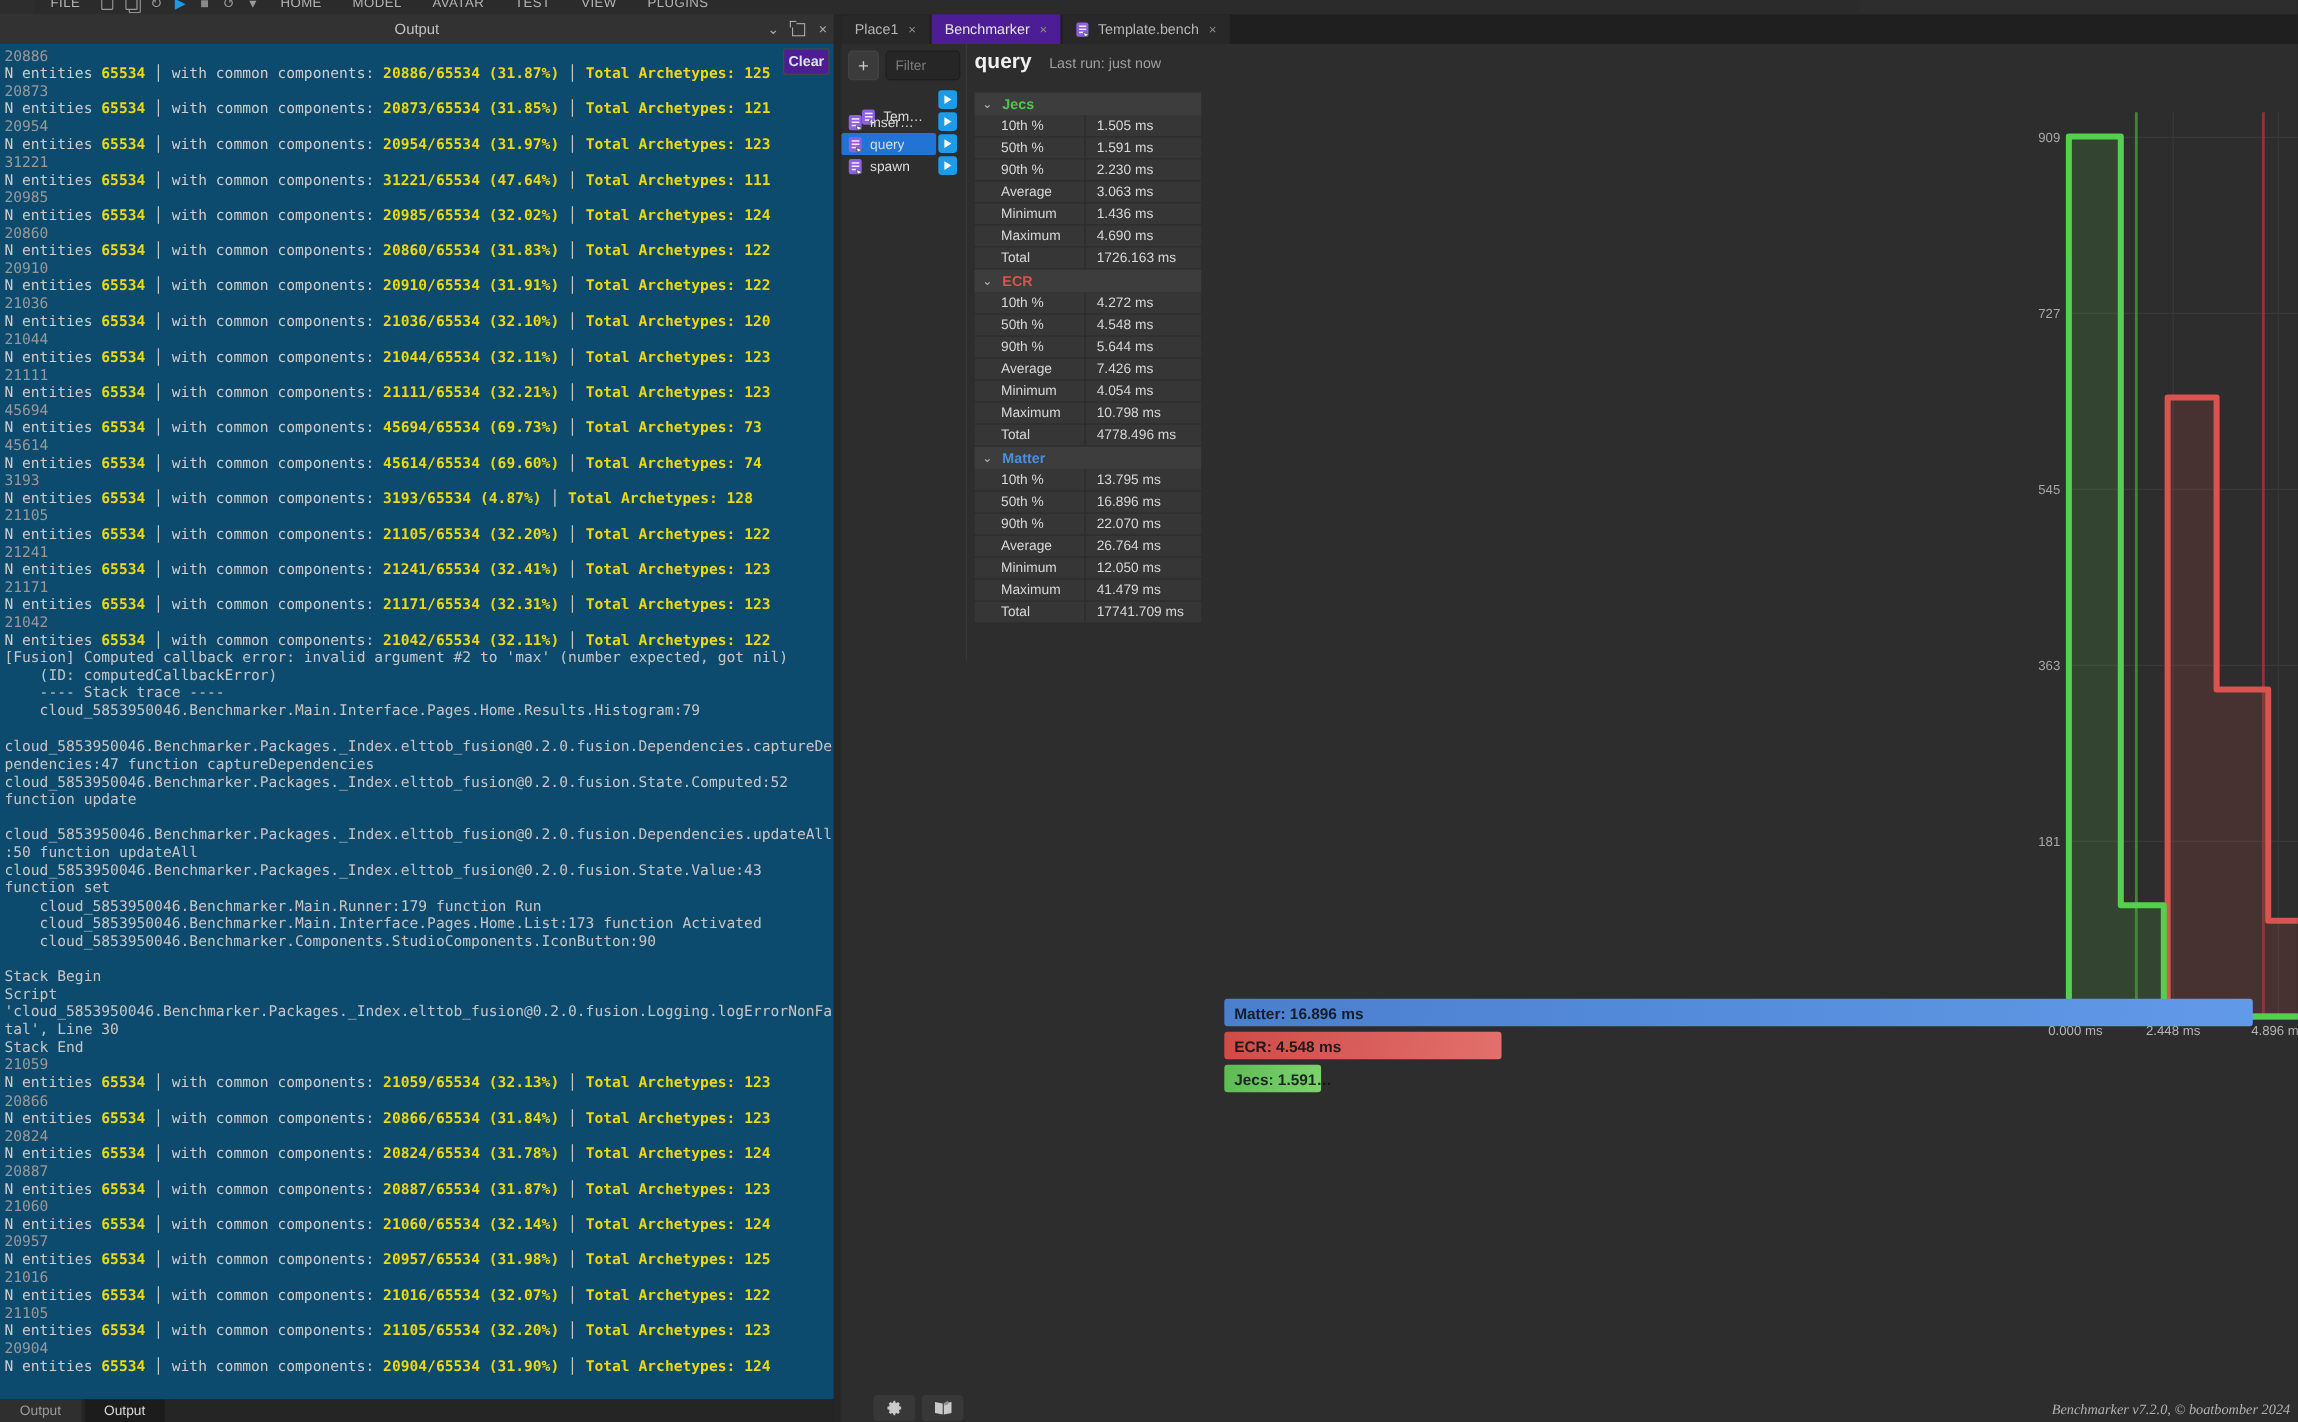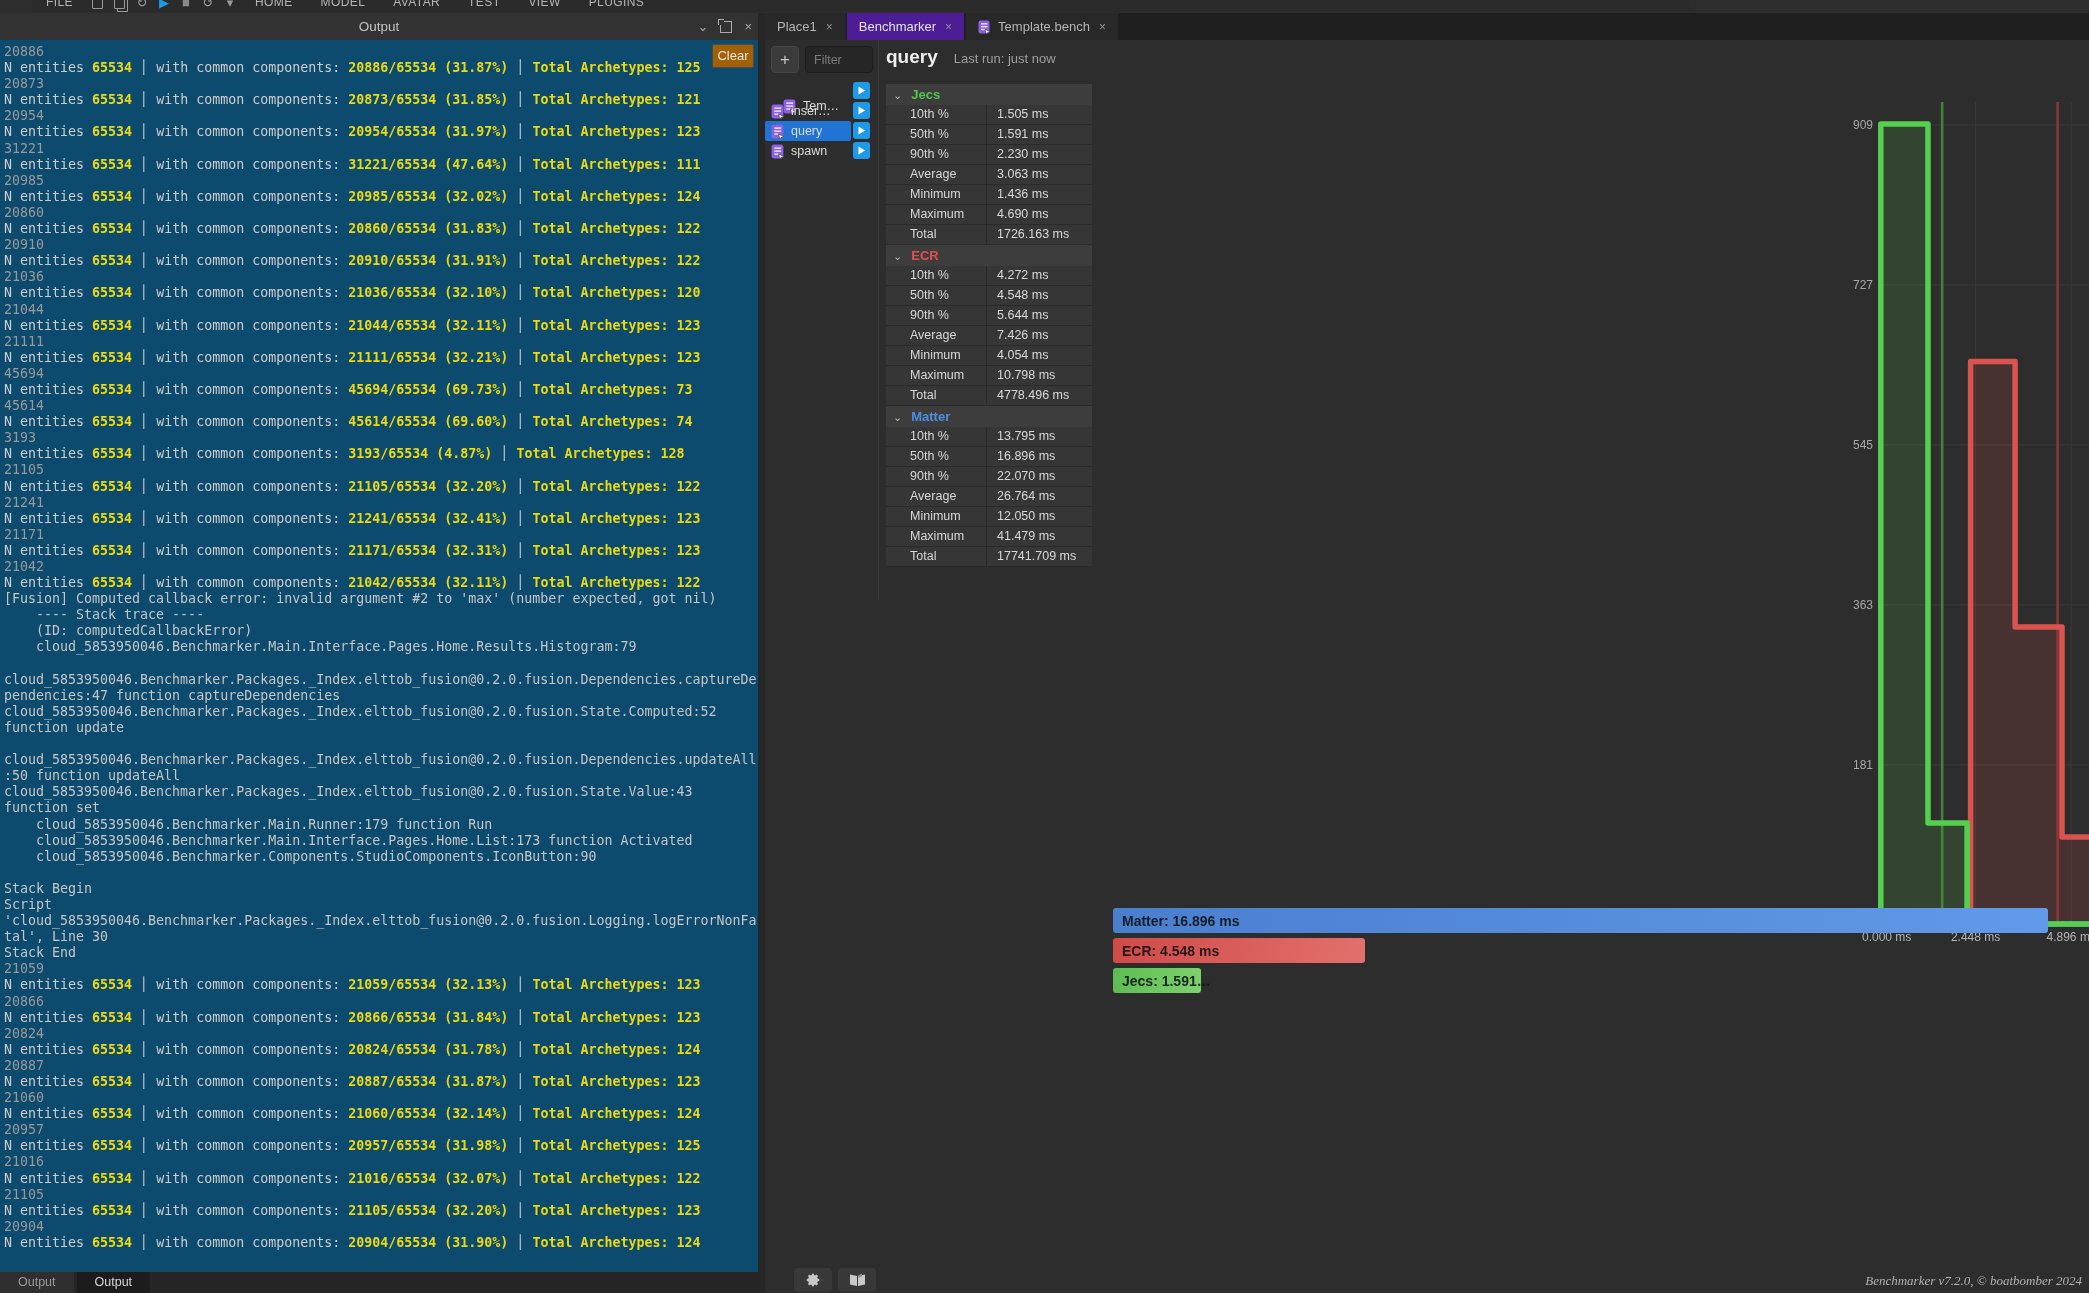--- a/index.html
+++ b/index.html
@@ -26,23 +26,23 @@
   .float-glyph{position:relative;display:inline-block;width:10px;height:10px;border:1px solid #ababab;}
   .float-glyph::after{content:"";position:absolute;left:-3px;top:-3px;width:5px;height:5px;border-left:1px solid #ababab;border-top:1px solid #ababab;background:#323232;}
   #console{position:absolute;left:0;top:40px;width:758px;height:1232px;background:#0c4a6e;
            overflow:hidden;padding:4px 0 0 4px;box-sizing:border-box;
            font-family:"DejaVu Sans Mono",monospace;font-size:13.3px;}
   #console .row{height:16.1px;line-height:16.1px;white-space:pre;}
   .ln-num{color:#999999;}
   .ln-text{color:#c6c6c6;}
   .b-w{color:#cdcdcd;}
   .b-y{color:#ecd90f;font-weight:bold;}
-  #clear-btn{position:absolute;left:712px;top:44px;width:42px;height:24px;background:#a16207;
+  #clear-btn{position:absolute;left:712px;top:44px;width:42px;height:24px;background:#4c1d95;
              border:1px solid #4a4a4a;border-radius:2px;color:#e2e2e2;font-size:13px;
-             line-height:22px;text-align:center;box-sizing:border-box;}
+             line-height:22px;text-align:center;box-sizing:border-box;font-weight:bold;}
   #bottom-tabs{position:absolute;left:0;top:1272px;width:758px;height:21px;background:#252525;display:flex;}
   .btab{padding:0 18px;font-size:12.5px;line-height:21px;margin-right:3px;}
   .btab.dim{background:#2f2f2f;color:#9a9a9a;}
   .btab.lit{background:#1c1c1c;color:#d8d8d8;}
   
   #rsep{position:absolute;left:758px;top:13px;width:7px;height:1280px;background:#262626;}
   #tabbar{position:absolute;left:765px;top:13px;width:1324px;height:27px;background:#1f1f1f;display:flex;}
   .etab{display:flex;align-items:center;padding:0 12px;margin-right:2px;font-size:13px;color:#b5b5b5;
         background:#282828;white-space:nowrap;}
   .etab.active{background:#4c1d95;color:#e4e4e4;}
@@ -151,22 +151,22 @@
       <div class="row"><span class="b-w">N entities </span><span class="b-y">65534</span><span class="b-w"> │ </span><span class="b-w">with common components: </span><span class="b-y">3193/65534 (4.87%)</span><span class="b-w"> │ </span><span class="b-y">Total Archetypes: 128</span></div>
       <div class="row ln-num">21105</div>
       <div class="row"><span class="b-w">N entities </span><span class="b-y">65534</span><span class="b-w"> │ </span><span class="b-w">with common components: </span><span class="b-y">21105/65534 (32.20%)</span><span class="b-w"> │ </span><span class="b-y">Total Archetypes: 122</span></div>
       <div class="row ln-num">21241</div>
       <div class="row"><span class="b-w">N entities </span><span class="b-y">65534</span><span class="b-w"> │ </span><span class="b-w">with common components: </span><span class="b-y">21241/65534 (32.41%)</span><span class="b-w"> │ </span><span class="b-y">Total Archetypes: 123</span></div>
       <div class="row ln-num">21171</div>
       <div class="row"><span class="b-w">N entities </span><span class="b-y">65534</span><span class="b-w"> │ </span><span class="b-w">with common components: </span><span class="b-y">21171/65534 (32.31%)</span><span class="b-w"> │ </span><span class="b-y">Total Archetypes: 123</span></div>
       <div class="row ln-num">21042</div>
       <div class="row"><span class="b-w">N entities </span><span class="b-y">65534</span><span class="b-w"> │ </span><span class="b-w">with common components: </span><span class="b-y">21042/65534 (32.11%)</span><span class="b-w"> │ </span><span class="b-y">Total Archetypes: 122</span></div>
       <div class="row ln-text">[Fusion] Computed callback error: invalid argument #2 to 'max' (number expected, got nil)</div>
+      <div class="row ln-text">    (ID: computedCallbackError)</div>
       <div class="row ln-text">    ---- Stack trace ----</div>
-      <div class="row ln-text">    (ID: computedCallbackError)</div>
       <div class="row ln-text">    cloud_5853950046.Benchmarker.Main.Interface.Pages.Home.Results.Histogram:79</div>
       <div class="row ln-text"> </div>
       <div class="row ln-text">cloud_5853950046.Benchmarker.Packages._Index.elttob_fusion@0.2.0.fusion.Dependencies.captureDe</div>
       <div class="row ln-text">pendencies:47 function captureDependencies</div>
       <div class="row ln-text">cloud_5853950046.Benchmarker.Packages._Index.elttob_fusion@0.2.0.fusion.State.Computed:52</div>
       <div class="row ln-text">function update</div>
       <div class="row ln-text"> </div>
       <div class="row ln-text">cloud_5853950046.Benchmarker.Packages._Index.elttob_fusion@0.2.0.fusion.Dependencies.updateAll</div>
       <div class="row ln-text">:50 function updateAll</div>
       <div class="row ln-text">cloud_5853950046.Benchmarker.Packages._Index.elttob_fusion@0.2.0.fusion.State.Value:43</div>

